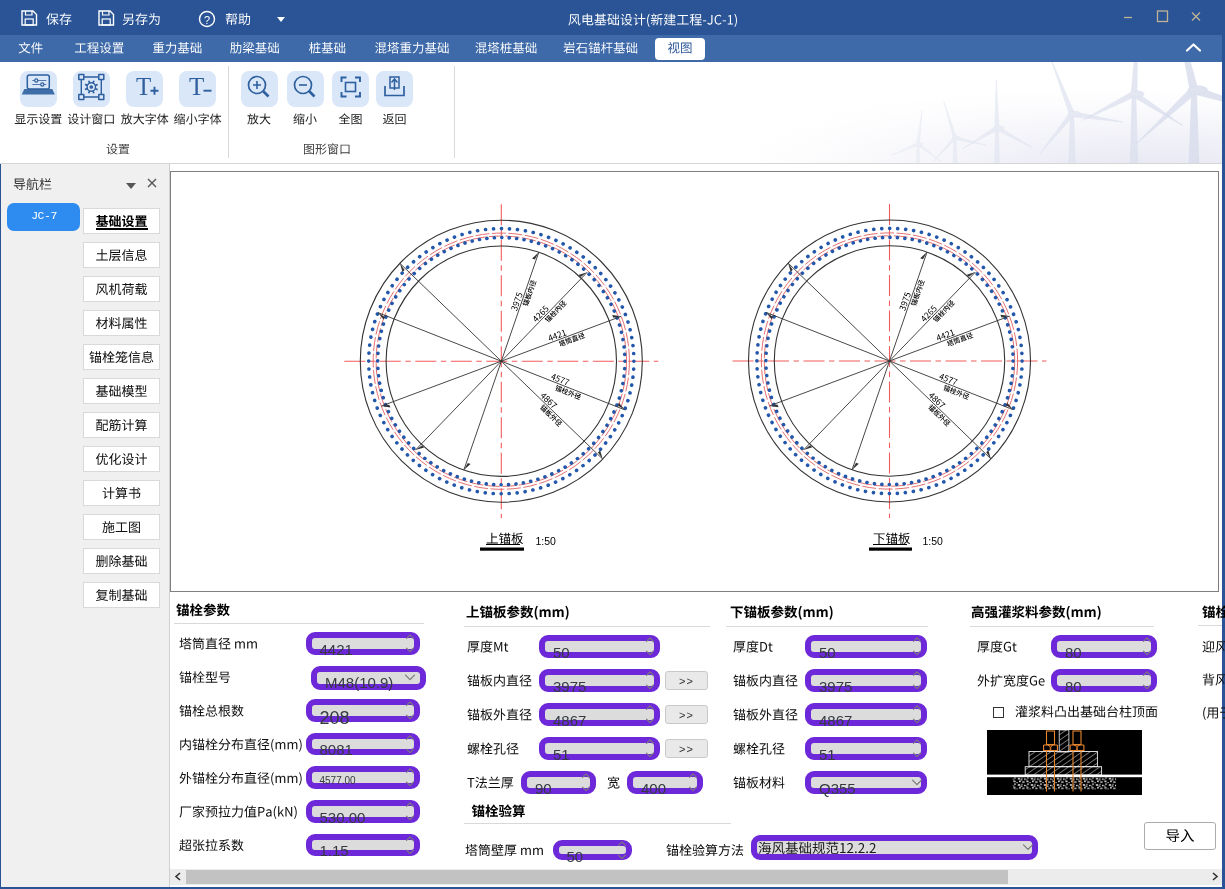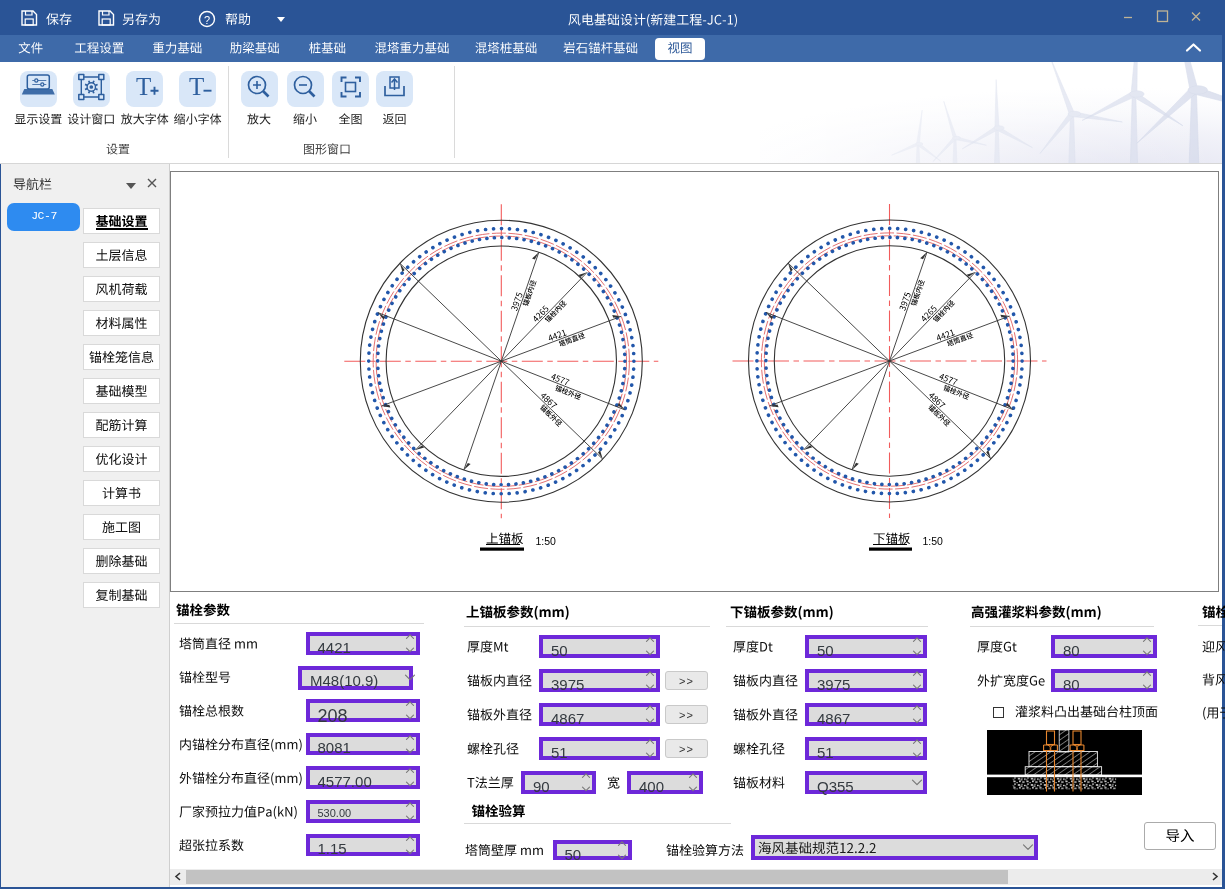--- a/index.html
+++ b/index.html
@@ -1,17 +1,17 @@
 <!DOCTYPE html>
 <html><head><meta charset="utf-8"><style>html,body{margin:0;padding:0}
 body{width:1225px;height:889px;position:relative;overflow:hidden;font-family:"Liberation Sans",sans-serif;background:#fff}
 .abs{position:absolute}
 svg{display:block}
 .sp{fill:none;stroke-width:1.15px;stroke-linecap:round;stroke-linejoin:round}
-.inp{position:absolute;background:#dcdcdc;border:4px solid #6d28d9;border-radius:0;box-sizing:border-box}
+.inp{position:absolute;background:#dcdcdc;border:6px solid #6d28d9;border-radius:9px;box-sizing:border-box}
 .inp .v{position:absolute;left:8px;top:2.5px;font-size:14.5px;color:#343a40}
 .btn2{position:absolute;background:#e9e9e9;border:1px solid #c9c9c9;border-radius:3px;box-sizing:border-box;font-size:11px;color:#333;text-align:center;letter-spacing:1px}
 </style></head><body>
 <div class="abs" style="left:0;top:0;width:1225px;height:35px;background:#2a5496"></div>
 <svg class="abs" style="left:0;top:0" width="300" height="35">
     <g stroke="#fff" stroke-width="1.4" fill="none">
       <path d="M22 11h11l3.5 3.5v10.5h-14.5z"></path>
       <path d="M25.5 11v4h6.5v-4" stroke-width="1.2"></path>
       <rect x="25.2" y="19" width="8" height="6" stroke-width="1.2"></rect>
     </g>
@@ -238,49 +238,49 @@
 <div class="abs" style="left:535.5px;top:534.5px;font-size:10.5px;color:#000">1:50</div>
 <div class="abs" style="left:922.5px;top:534.5px;font-size:10.5px;color:#000">1:50</div>
 <div class="abs" style="left:174.0px;top:622.5px;width:250.0px;height:1px;background:#d9d9d9"></div>
 <div class="inp" style="left:305.5px;top:632.0px;width:114.5px;height:22.5px">
     <span class="v" style="font-size:15px">4421</span>
   </div>
 <svg class="abs" style="left:401.0px;top:632.0px" width="18" height="22">
     <path d="M5.5 6.35l3.5 -3.4l3.5 3.4" class="sp" stroke="#7a7a7a"></path>
     <path d="M5.5 16.15l3.5 3.4l3.5 -3.4" class="sp" stroke="#7a7a7a"></path>
   </svg>
-<div class="inp" style="left:298px;top:665.6px;width:114.5px;height:24px">
+<div class="inp" style="left:311px;top:665.6px;width:114.5px;height:24px">
     <span class="v" style="font-size:15px">M48(10.9)</span>
   </div>
 <svg class="abs" style="left:400.0px;top:665.6px" width="22" height="22">
     <path d="M5.5 9.1l4.5 4.5l4.5 -4.5" class="sp" stroke="#777"></path>
   </svg>
 <div class="inp" style="left:305.5px;top:699.2px;width:114.5px;height:22.5px">
     <span class="v" style="font-size:18px">208</span>
   </div>
 <svg class="abs" style="left:401.0px;top:699.2px" width="18" height="22">
     <path d="M5.5 6.35l3.5 -3.4l3.5 3.4" class="sp" stroke="#7a7a7a"></path>
     <path d="M5.5 16.15l3.5 3.4l3.5 -3.4" class="sp" stroke="#7a7a7a"></path>
   </svg>
 <div class="inp" style="left:305.5px;top:732.8px;width:114.5px;height:22.5px">
     <span class="v" style="font-size:15px">8081</span>
   </div>
 <svg class="abs" style="left:401.0px;top:732.8px" width="18" height="22">
     <path d="M5.5 6.35l3.5 -3.4l3.5 3.4" class="sp" stroke="#7a7a7a"></path>
     <path d="M5.5 16.15l3.5 3.4l3.5 -3.4" class="sp" stroke="#7a7a7a"></path>
   </svg>
 <div class="inp" style="left:305.5px;top:766.4px;width:114.5px;height:22.5px">
-    <span class="v" style="font-size:15px">4577.00</span>
+    <span class="v" style="font-size:10px">4577.00</span>
   </div>
 <svg class="abs" style="left:401.0px;top:766.4px" width="18" height="22">
     <path d="M5.5 6.35l3.5 -3.4l3.5 3.4" class="sp" stroke="#7a7a7a"></path>
     <path d="M5.5 16.15l3.5 3.4l3.5 -3.4" class="sp" stroke="#7a7a7a"></path>
   </svg>
 <div class="inp" style="left:305.5px;top:800.0px;width:114.5px;height:22.5px">
-    <span class="v" style="font-size:11px">530.00</span>
+    <span class="v" style="font-size:15px">530.00</span>
   </div>
 <svg class="abs" style="left:401.0px;top:800.0px" width="18" height="22">
     <path d="M5.5 6.35l3.5 -3.4l3.5 3.4" class="sp" stroke="#7a7a7a"></path>
     <path d="M5.5 16.15l3.5 3.4l3.5 -3.4" class="sp" stroke="#7a7a7a"></path>
   </svg>
 <div class="inp" style="left:305.5px;top:833.6px;width:114.5px;height:22.5px">
     <span class="v" style="font-size:15px">1.15</span>
   </div>
 <svg class="abs" style="left:401.0px;top:833.6px" width="18" height="22">
     <path d="M5.5 6.35l3.5 -3.4l3.5 3.4" class="sp" stroke="#7a7a7a"></path>

